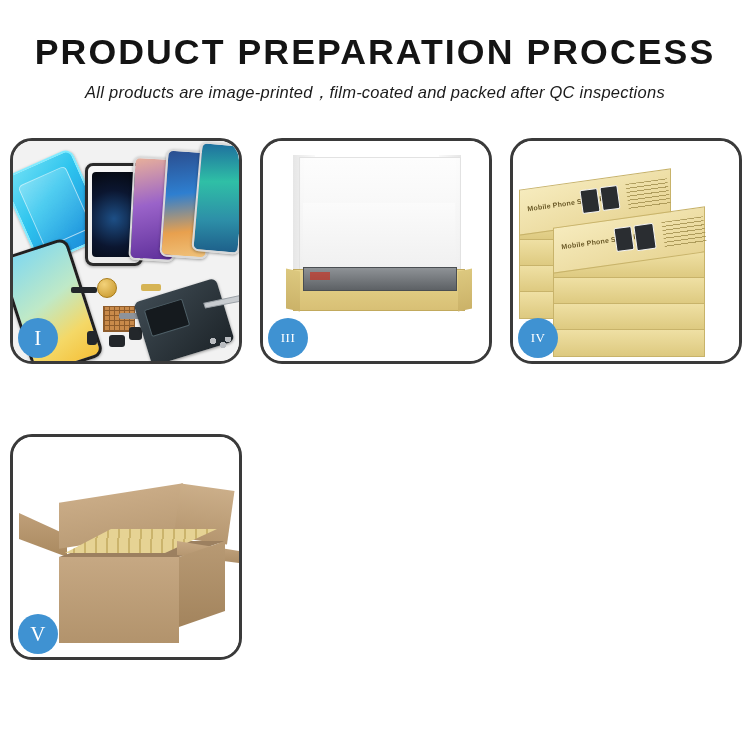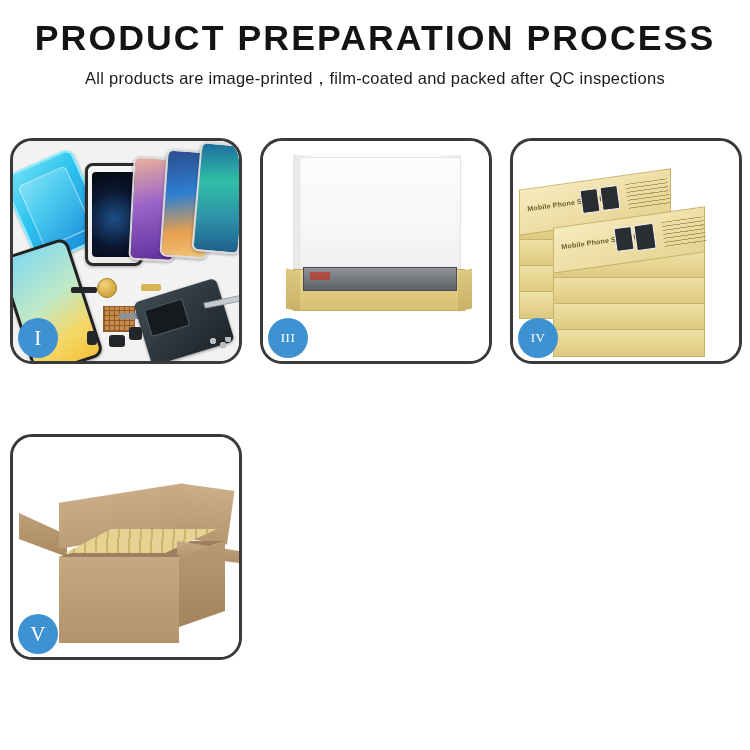--- a/index.html
+++ b/index.html
@@ -4,29 +4,29 @@
 <style>
   html,body{margin:0;padding:0;}
   body{
     width:750px;height:750px;background:#ffffff;
     font-family:"Liberation Sans","DejaVu Sans",sans-serif;
     overflow:hidden;position:relative;
   }
   .page{width:750px;height:750px;position:relative;box-sizing:border-box;}
 
   
-  .header{padding-top:20px;text-align:center;}
+  .header{padding-top:34px;text-align:center;}
   .title{
     font-size:35px;font-weight:700;color:#141414;letter-spacing:2.0px;
     line-height:1.0;transform:scaleX(1.02);transform-origin:center;
     white-space:nowrap;
   }
   .subtitle{
     margin-top:13px;font-size:16.5px;color:#1b1b1b;font-weight:400;
-    letter-spacing:0.25px;white-space:nowrap;
+    letter-spacing:0.25px;white-space:nowrap;font-style:italic;
   }
 
   
   .grid{
     position:absolute;left:10px;top:138px;width:730px;height:548px;
     display:grid;grid-template-columns:repeat(3,232px);
     grid-template-rows:226px 226px;
     column-gap:18px;row-gap:70px;
   }
   .panel{

